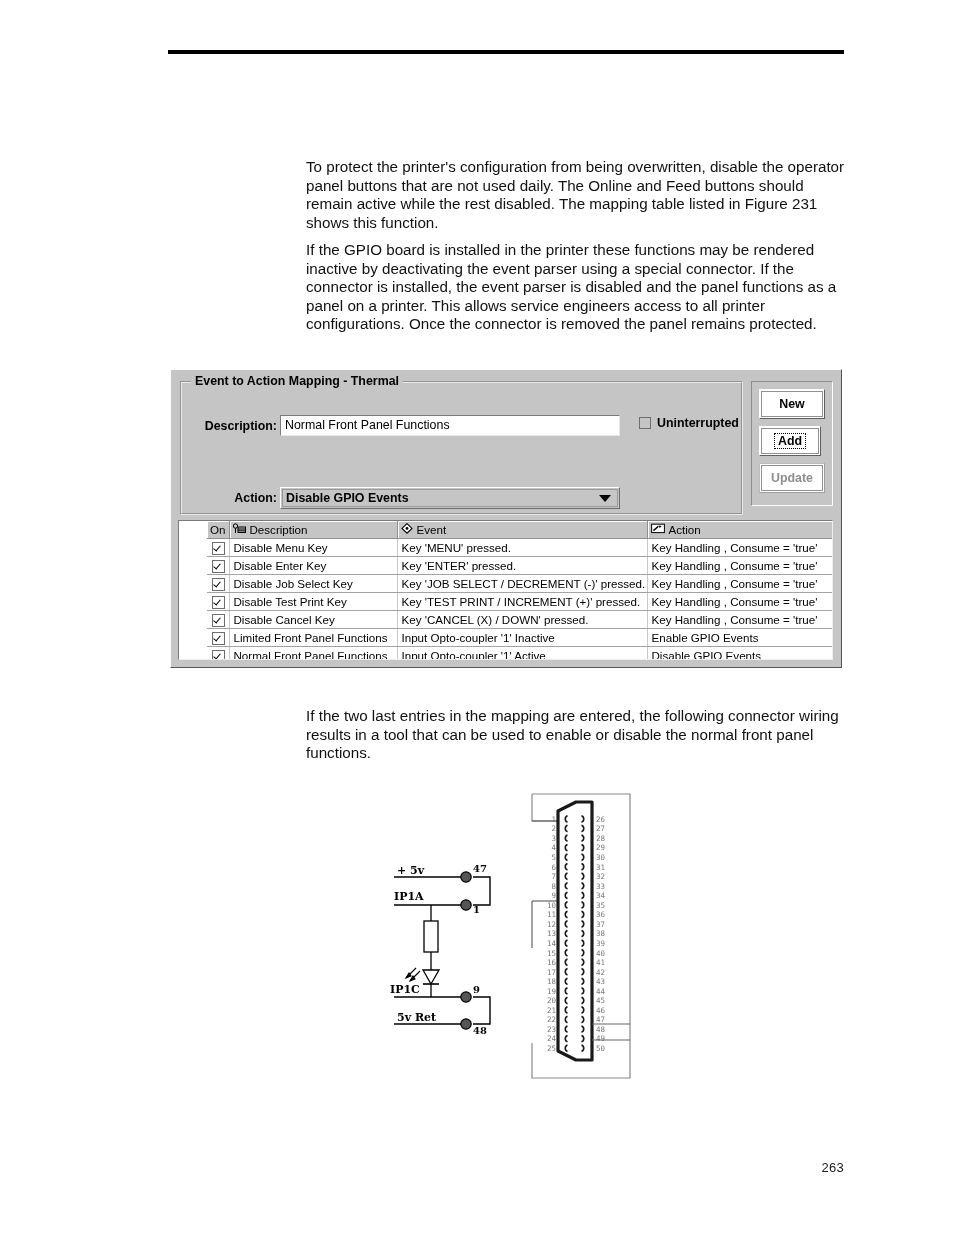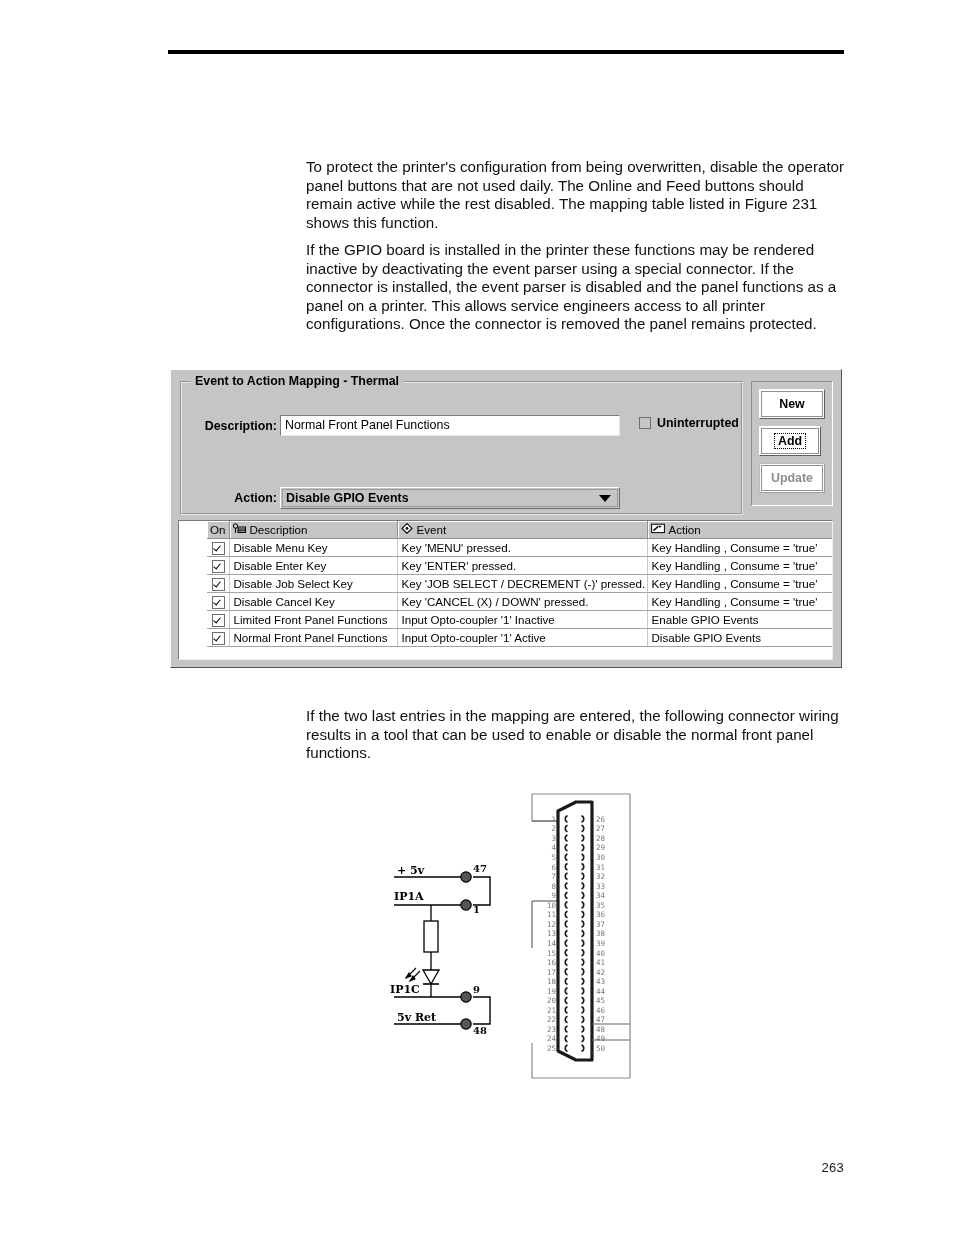--- a/index.html
+++ b/index.html
@@ -457,20 +457,26 @@
               <td>Key Handling , Consume = 'true'</td>
             </tr>
             <tr>
               <td class="cell-on"><span class="cell-check"></span></td>
               <td>Disable Job Select Key</td>
               <td>Key 'JOB SELECT / DECREMENT (-)' pressed.</td>
               <td>Key Handling , Consume = 'true'</td>
             </tr>
             <tr>
               <td class="cell-on"><span class="cell-check"></span></td>
+              <td>Disable Test Print Key</td>
+              <td>Key 'TEST PRINT / INCREMENT (+)' pressed.</td>
+              <td>Key Handling , Consume = 'true'</td>
+            </tr>
+            <tr>
+              <td class="cell-on"><span class="cell-check"></span></td>
               <td>Disable Cancel Key</td>
               <td>Key 'CANCEL (X) / DOWN' pressed.</td>
               <td>Key Handling , Consume = 'true'</td>
             </tr>
             <tr>
               <td class="cell-on"><span class="cell-check"></span></td>
               <td>Limited Front Panel Functions</td>
               <td>Input Opto-coupler '1' Inactive</td>
               <td>Enable GPIO Events</td>
             </tr>

